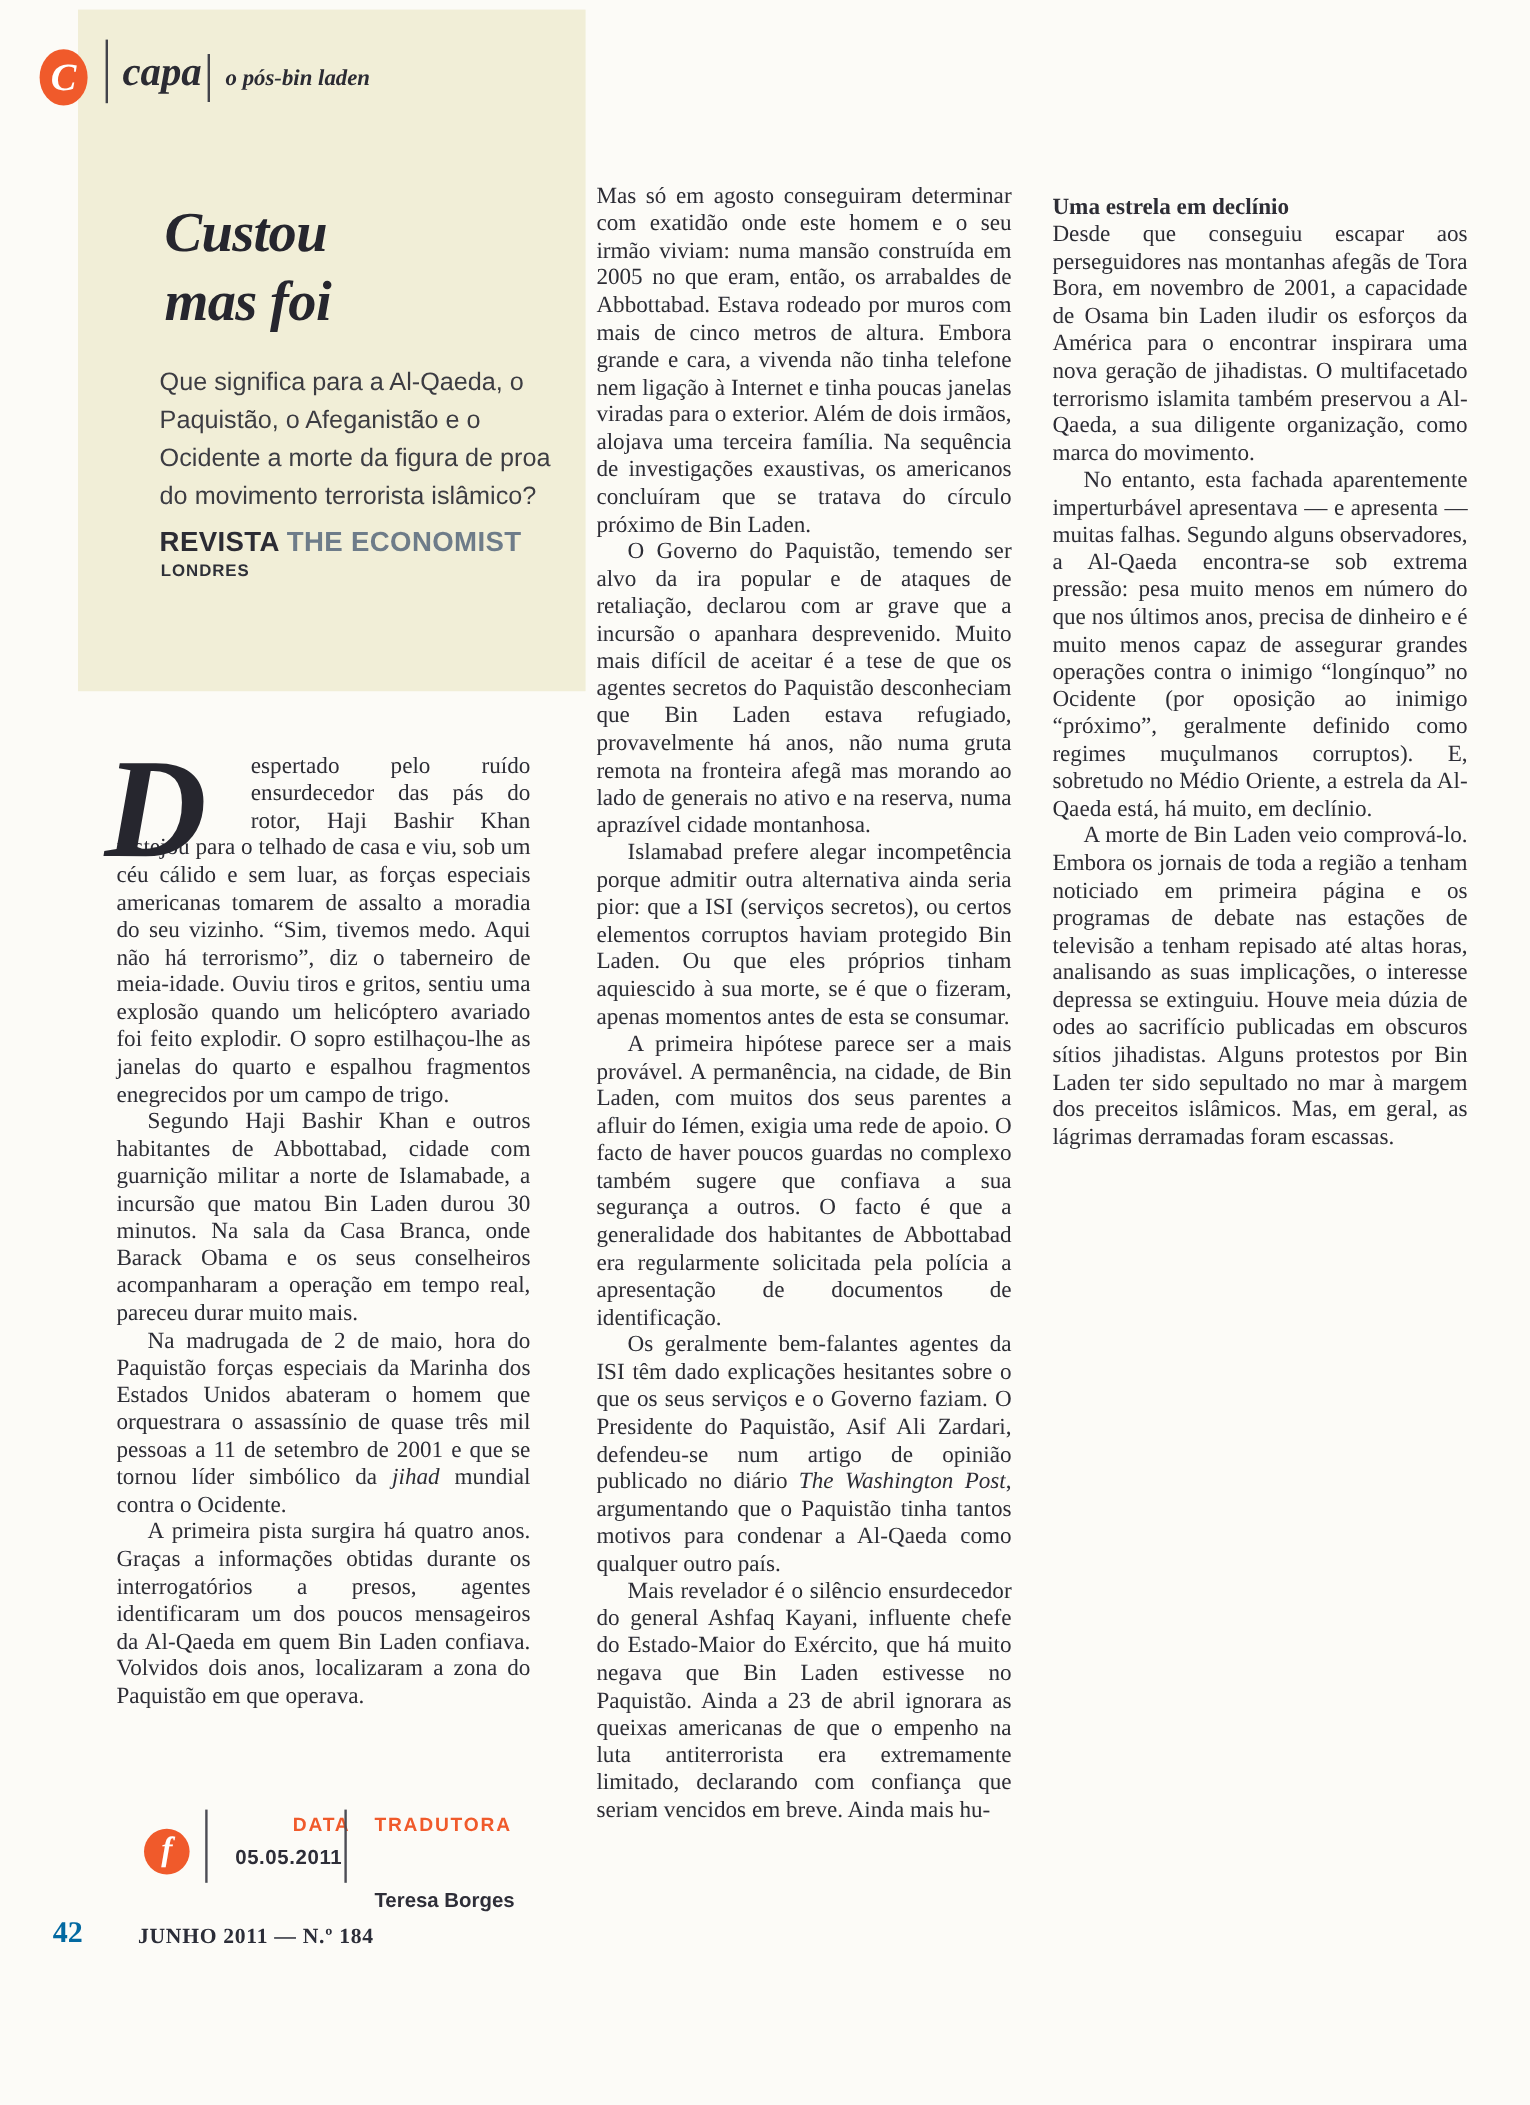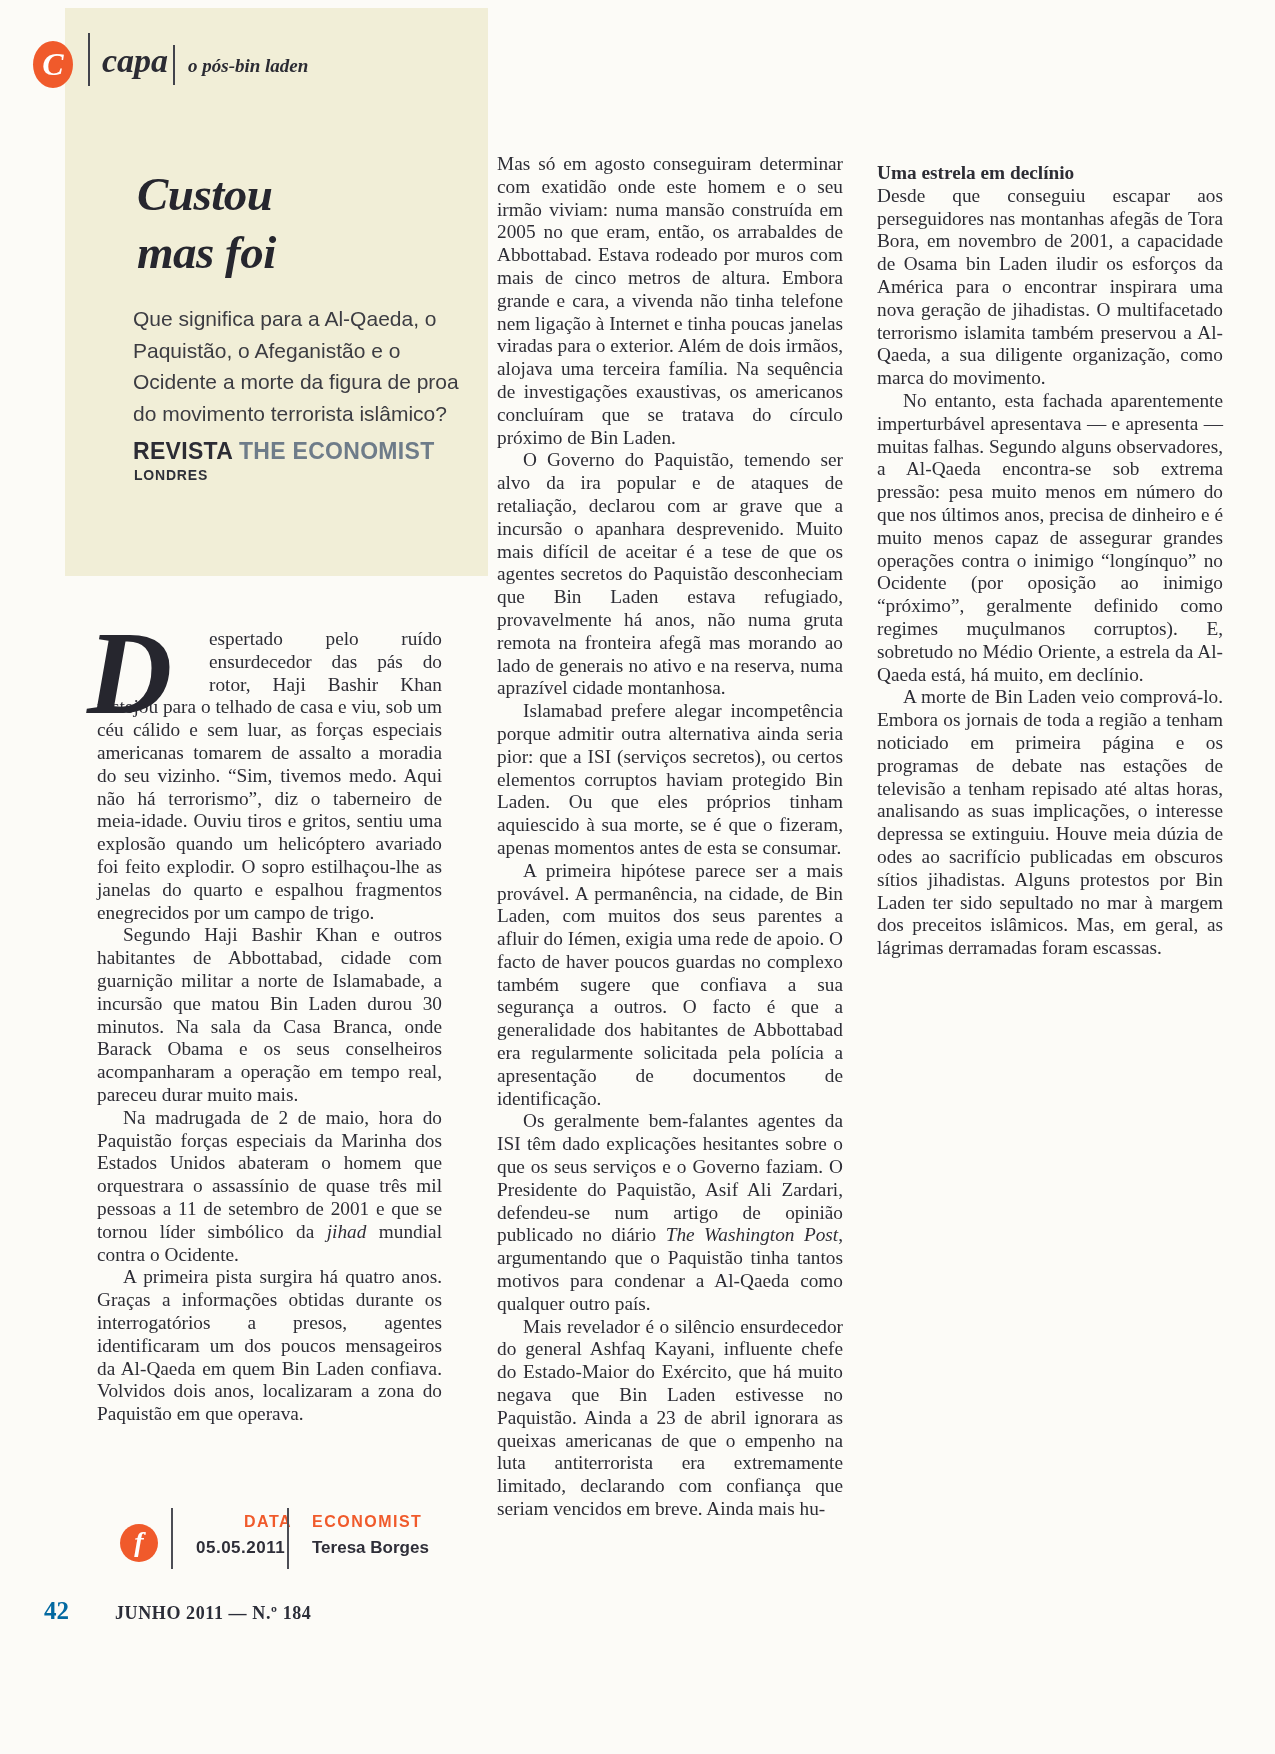--- a/index.html
+++ b/index.html
@@ -54,21 +54,21 @@
     position:absolute;left:120px;top:1524px;width:38px;height:38px;border-radius:50%;
     background:var(--accent-orange);color:#fff;text-align:center;
     font:italic 700 28px/36px "Liberation Serif",serif;
   }
   .info-rule{position:absolute;width:2px;background:#4c4d55;top:1508px;height:61px;}
   .info-rule-1{left:171px;}
   .info-rule-2{left:287px;}
   .info-label{position:absolute;top:1513px;font:700 16px/18px "Liberation Sans",sans-serif;letter-spacing:1.5px;color:var(--accent-orange);}
   .info-value{position:absolute;top:1538px;font:700 17px/20px "Liberation Sans",sans-serif;color:#2e2e38;}
   .lbl-data{left:196px;margin-left:48px;}  .val-data{left:196px;letter-spacing:0.5px;}
-  .lbl-trad{left:312px;}  .val-trad{left:312px;}
+  .lbl-trad{left:312px;}  .val-trad{left:312px;margin-top:36px;}
   
   .page-num{position:absolute;left:44px;top:1597px;font:700 25px/28px "Liberation Serif",serif;color:#0369a1;}
   .issue{position:absolute;left:115px;top:1602px;font:700 18px/22px "Liberation Serif",serif;letter-spacing:0.6px;color:#2b2d38;}
 </style>
 </head>
 <body>
 
 <div class="page">
 
   <div class="cream-panel"></div>
@@ -120,19 +120,19 @@
     <p>Desde que conseguiu escapar aos perseguidores nas montanhas afegãs de Tora Bora, em novembro de 2001, a capacidade de Osama bin Laden iludir os esforços da América para o encontrar inspirara uma nova geração de jihadistas. O multifacetado terrorismo islamita também preservou a Al-Qaeda, a sua diligente organização, como marca do movimento.</p>
     <p class="ind">No entanto, esta fachada aparentemente imperturbável apresentava — e apresenta — muitas falhas. Segundo alguns observadores, a Al-Qaeda encontra-se sob extrema pressão: pesa muito menos em número do que nos últimos anos, precisa de dinheiro e é muito menos capaz de assegurar grandes operações contra o inimigo “longínquo” no Ocidente (por oposição ao inimigo “próximo”, geralmente definido como regimes muçulmanos corruptos). E, sobretudo no Médio Oriente, a estrela da Al-Qaeda está, há muito, em declínio.</p>
     <p class="ind">A morte de Bin Laden veio comprová-lo. Embora os jornais de toda a região a tenham noticiado em primeira página e os programas de debate nas estações de televisão a tenham repisado até altas horas, analisando as suas implicações, o interesse depressa se extinguiu. Houve meia dúzia de odes ao sacrifício publicadas em obscuros sítios jihadistas. Alguns protestos por Bin Laden ter sido sepultado no mar à margem dos preceitos islâmicos. Mas, em geral, as lágrimas derramadas foram escassas.</p>
   </div>
 
   <div class="logo-f">f</div>
   <div class="info-rule info-rule-1"></div>
   <div class="info-label lbl-data">DATA</div>
   <div class="info-value val-data">05.05.2011</div>
   <div class="info-rule info-rule-2"></div>
-  <div class="info-label lbl-trad">ECONOMIST</div>
+  <div class="info-label lbl-trad">TRADUTORA</div>
   <div class="info-value val-trad">Teresa Borges</div>
 
   <div class="page-num">42</div>
   <div class="issue">JUNHO 2011 — N.º 184</div>
 
 </div>
 
 </body></html>

